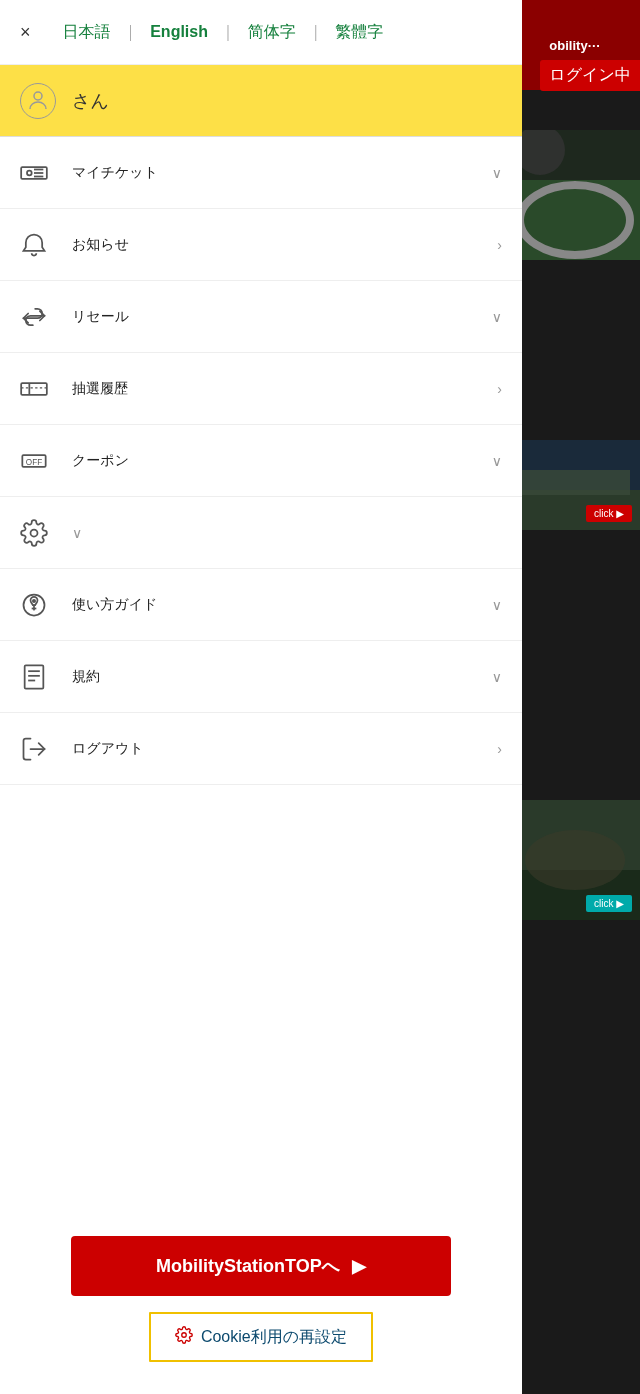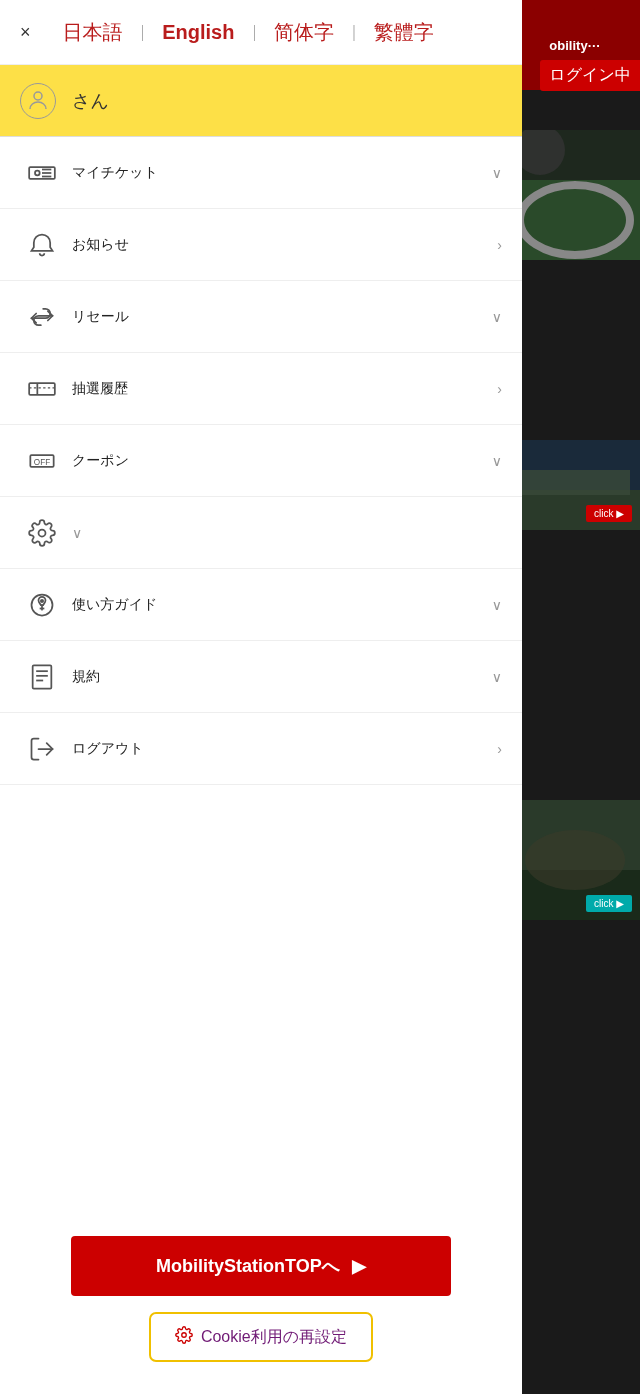--- a/index.html
+++ b/index.html
@@ -134,22 +134,22 @@
       flex-shrink: 0;
     }
     .close-btn {
       cursor: pointer;
       margin-right: 20px;
       font-size: 18px;
       color: #333;
       line-height: 1;
     }
     .lang-item {
-      font-size: 20px;
-      color: #b91c1c;
+      font-size: 16px;
+      color: #15803d;
       padding: 0 12px;
       cursor: pointer;
       text-decoration: none;
     }
     .lang-item.active {
       font-weight: bold;
       text-align: center;
     }
     .lang-separator {
       color: #aaa;
@@ -198,21 +198,21 @@
       cursor: pointer;
       gap: 16px;
       text-decoration: none;
       color: #333;
     }
     .menu-item-icon {
       width: 36px;
       height: 36px;
       display: flex;
       align-items: center;
-      justify-content: flex-end;
+      justify-content: flex-start;
       flex-shrink: 0;
     }
     .menu-item-icon svg {
       width: 28px;
       height: 28px;
       stroke: #555;
       fill: none;
       stroke-width: 1.5;
     }
     .menu-item-label {
@@ -259,23 +259,23 @@
     .mobility-btn .arrow {
       font-size: 18px;
     }
 
     .cookie-btn {
       display: flex;
       align-items: center;
       gap: 8px;
       padding: 12px 24px;
       border: 2.5px solid #f0c000;
-      border-radius: 7px;
+      border-radius: 1px;
       background: white;
-      color: #701a75;
+      color: #0c4a6e;
       font-size: 16px;
       cursor: pointer;
       text-decoration: none;
       text-align: center;
     }
     .cookie-btn .gear-icon {
       font-size: 16px;
     }
   </style>
 </head>

